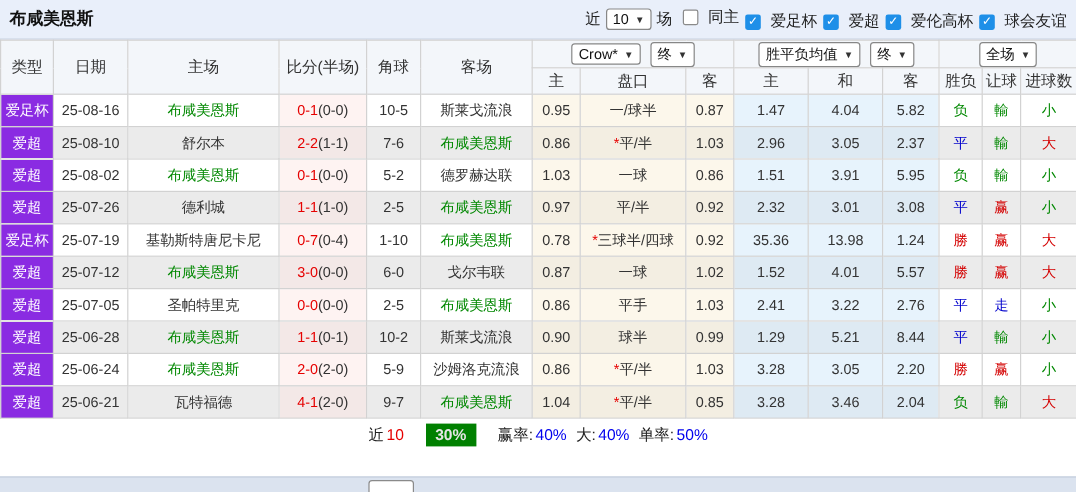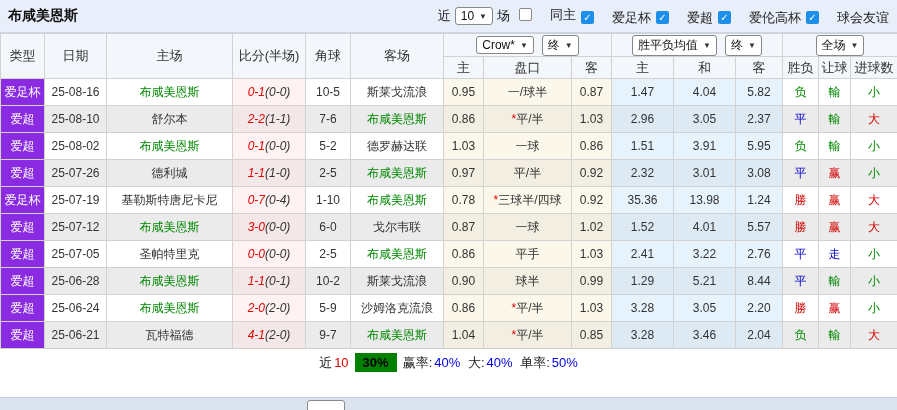--- a/index.html
+++ b/index.html
@@ -14,52 +14,52 @@
   .radio.empty { background:transparent; border:2px solid #fff; width:9px; height:9px; }
   .radio-label { color:#fff; cursor:pointer; }
   .close { position:absolute; right:6px; top:2px; width:20px; height:18px; line-height:18px; text-align:center; color:#fff; font-size:14px; font-weight:bold; background:rgba(255,255,255,0.18); border-radius:3px; cursor:pointer; }
 
   
   .filterbar { height:33px; background:#e9effa; display:flex; align-items:center; justify-content:space-between; padding:0 8px; border-bottom:1px solid #cdd6e4; }
   .team-title { font-size:14px; font-weight:bold; color:#111; }
   .filters { display:flex; align-items:center; gap:4px; font-size:13px; color:#222; }
   .select { display:inline-flex; align-items:center; gap:5px; background:#fff; border:1px solid #878787; border-radius:3px; padding:1px 5px; font-size:12px; color:#111; cursor:pointer; white-space:nowrap; }
   .select .caret { font-size:8px; color:#333; }
-  .cb { display:inline-flex; align-items:center; gap:18px; margin-left:5px; cursor:pointer;justify-content:space-between; }
+  .cb { display:inline-flex; align-items:center; gap:8px; margin-left:5px; cursor:pointer;justify-content:space-between; }
   .cb .box { width:13px; height:13px; border-radius:2px; display:inline-block; text-align:center; line-height:13px; }
   .cb .box.checked { background:#1e8fe8; color:#fff; font-size:10px; }
   .cb .box.unchecked { background:#fff; border:1px solid #8a8a8a; }
 
   
   table { width:897px; border-collapse:collapse; table-layout:fixed; }
   th, td { border:1px solid #d2d2d2; text-align:center; overflow:hidden; white-space:nowrap; }
   thead th { background:#f3f6fa; font-weight:normal; color:#333; font-size:13px; }
   thead tr.grp th { height:23px; }
   thead tr.sub th { height:22px; }
   tbody td { height:27px; font-size:12px; color:#333; }
   tbody tr.odd  { background:#ffffff; }
   tbody tr.even { background:#ebebeb; }
   td.cell-type { background:#8a2be2; color:#fff; font-size:12px; }
   .tint-cream { background-color:rgba(250,240,218,0.55); }
   .tint-blue  { background-color:rgba(212,234,250,0.55); }
-  .tint-pink  { background-color:rgba(252,228,226,0.45);font-style:italic; }
+  .tint-pink  { background-color:rgba(252,228,226,0.45); }
   .team-green { color:#008800; }
   .score-main { color:#e60000; }
   .score-half { color:#333; }
   .red-star { color:#e60000; }
   .c-red { color:#d40000; }
   .c-green { color:#008800; }
   .c-blue { color:#0000cc; }
   .hdr-selects { display:flex; align-items:center; justify-content:center; gap:8px; }
 
   
   .footer { height:27px; display:flex; align-items:center; justify-content:center; gap:2px; font-size:13px; color:#222; background:#fff; }
   .footer .red { color:#e60000; }
   .footer .blue { color:#0000ee; }
-  .badge { background:#008000; color:#000000; font-weight:bold; padding:2px 8px; margin:0 4px; }
+  .badge { background:#008000; color:#e5e5e5; font-weight:bold; padding:2px 8px; margin:0 16px; }
 
   
   .bottombar { position:absolute; left:0; bottom:0; width:897px; height:13px; background:#dbe3ef; border-top:1px solid #c3cddd; }
   .partial-select { position:absolute; left:307px; top:2px; width:38px; height:18px; background:#fff; border:1px solid #8a8a8a; border-radius:3px; }
 </style>
 </head>
 <body>
 
 <div class="app">
 

